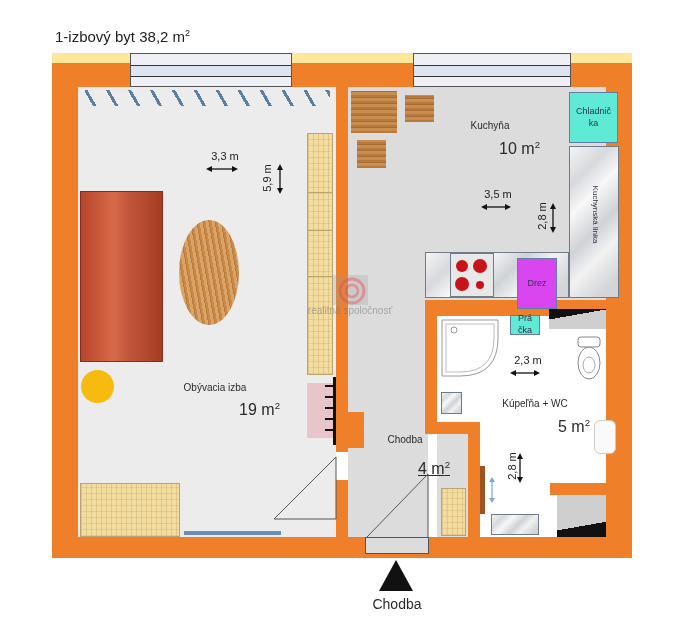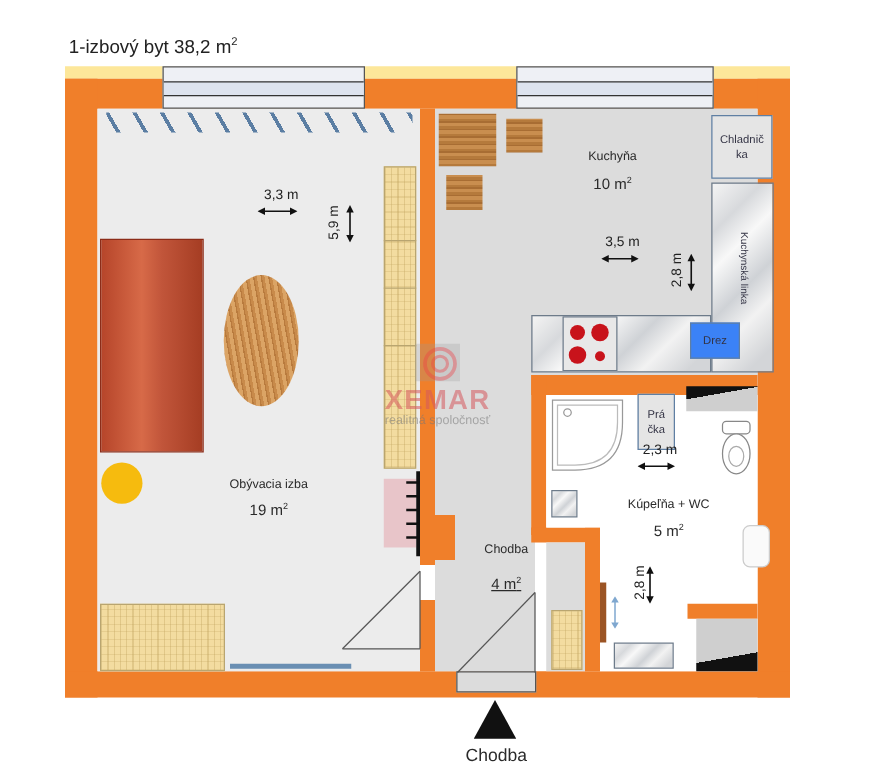--- a/index.html
+++ b/index.html
@@ -22,41 +22,41 @@
   .window {
     position: absolute; background: #eef0f5;
     border: 1px solid #555; box-sizing: border-box;
   }
   .window .pane {
     position: absolute; left: 0; right: 0; top: 35%; height: 30%;
     background: #dde3ef; border-top: 1.5px solid #333; border-bottom: 1.5px solid #333;
   }
   .lbl { position: absolute; text-align: center; color: #2a2a2a; }
   .room-name { font-size: 10px; }
-  .room-area { font-size: 12px; }
+  .room-area { font-size: 16px; text-align: right; }
   .dim { font-size: 11px; color: #222; }
   .wood {
     position: absolute;
     background: repeating-linear-gradient(0deg, #b57a3c 0 2px, #c98e4f 2px 5px, #a86d33 5px 6px);
   }
   .wood-oval {
     position: absolute; border-radius: 50%;
     background: repeating-linear-gradient(80deg, #c88a4a 0 2px, #dba465 2px 5px, #b87a3d 5px 6px);
   }
   .straw {
     position: absolute; background: #f3dca0; border: 1px solid #b9a570; box-sizing: border-box;
     background-image: repeating-linear-gradient(90deg, rgba(190,160,90,.35) 0 1px, transparent 1px 5px),
                       repeating-linear-gradient(0deg, rgba(190,160,90,.25) 0 1px, transparent 1px 6px);
   }
   .marble {
     position: absolute; border: 1px solid #6d7b8a; box-sizing: border-box;
     background: linear-gradient(135deg, #f4f4f4 0%, #d7d9dc 20%, #f8f8f8 35%, #cfd2d6 55%, #f2f2f2 70%, #d3d5d8 90%);
   }
   .blue-box {
-    position: absolute; background: #e5e5e5; border: 1.5px solid #5f7fa3; box-sizing: border-box;
+    position: absolute; background: #5eead4; border: 1.5px solid #5f7fa3; box-sizing: border-box;
     font-size: 9px; color: #334; text-align: center; display: flex; align-items: center; justify-content: center; line-height: 1.3;
   }
   .sofa {
     position: absolute; background: linear-gradient(90deg, #b6452a, #d76a48 40%, #c1553a 60%, #a53d23);
     border: 1px solid #8c2c18; box-sizing: border-box;
   }
   .radiator { position: absolute; background: #6a8fb3; }
   .lamp { position: absolute; border-radius: 50%; background: #f6bb0e; }
   .arrow-h, .arrow-v { position: absolute; }
   .logo {
@@ -152,21 +152,21 @@
   </div>
 <div class="marble" style="left:569px; top:146px; width:50px; height:152px;"></div>
 <div class="abs" style="left:535px; top:210px; width:120px; font-size:8px; color:#334; transform:rotate(90deg); text-align:center;">Kuchynská linka</div>
 <div class="marble" style="left:425px; top:252px; width:144px; height:46px;"></div>
 <div class="abs" style="left:450px; top:253px; width:44px; height:44px; background:#e8e8e8; border:1px solid #6d7b8a; box-sizing:border-box;">
   <div class="abs" style="left:5px; top:6px; width:12px; height:12px; border-radius:50%; background:#c8131b;"></div>
   <div class="abs" style="left:22px; top:5px; width:14px; height:14px; border-radius:50%; background:#c8131b;"></div>
   <div class="abs" style="left:4px; top:23px; width:14px; height:14px; border-radius:50%; background:#c8131b;"></div>
   <div class="abs" style="left:25px; top:27px; width:8px; height:8px; border-radius:50%; background:#c8131b;"></div>
 </div>
-<div class="blue-box" style="left:552px; top:258px; width:40px; height:29px; background:#3b82f6;">
+<div class="blue-box" style="left:517px; top:258px; width:40px; height:51px; background:#d946ef;">
     <span>Drez</span>
   </div>
 
 <div class="lbl room-name" style="left:440px; top:120px; width:100px;">Kuchyňa</div>
 <div class="lbl room-area" style="left:440px; top:139px; width:100px;"><span>10 m</span><sup>2</sup></div>
 <div class="lbl dim" style="left:478px; top:188px; width:40px;">3,5 m</div>
 <svg class="arrow-h" style="left:481px; top:202px;" width="30" height="10">
   <line x1="3" y1="5" x2="27" y2="5" stroke="#111" stroke-width="1.3"></line>
   <polygon points="0,5 6,2 6,8" fill="#111"></polygon>
     <polygon points="30,5 24,2 24,8" fill="#111"></polygon>
@@ -176,21 +176,21 @@
   <line x1="5" y1="3" x2="5" y2="27" stroke="#111" stroke-width="1.3"></line>
   <polygon points="5,0 2,6 8,6" fill="#111"></polygon>
     <polygon points="5,30 2,24 8,24" fill="#111"></polygon>
 </svg>
 
 <svg class="abs" style="left:440px; top:318px;" width="62" height="62">
   <path d="M2 2 H58 V20 Q58 58 20 58 H2 Z" fill="#fff" stroke="#999" stroke-width="1"></path>
   <path d="M6 6 H54 V20 Q54 54 20 54 H6 Z" fill="none" stroke="#bbb" stroke-width="1"></path>
   <circle cx="14" cy="12" r="3" fill="none" stroke="#999"></circle>
 </svg>
-<div class="blue-box" style="left:510px; top:315px; width:30px; height:45px;">
+<div class="blue-box" style="left:510px; top:315px; width:30px; height:20px;">
     <span>Prá čka</span>
   </div>
 <div class="abs" style="left:549px; top:309px; width:57px; height:20px; background:linear-gradient(170deg, #111 0 35%, #cfcfcf 35% 100%);"></div>
 <svg class="abs" style="left:574px; top:335px;" width="30" height="50">
   <rect x="4" y="2" width="22" height="10" rx="3" fill="#fff" stroke="#888"></rect>
   <ellipse cx="15" cy="28" rx="11" ry="16" fill="#fff" stroke="#888"></ellipse>
   <ellipse cx="15" cy="30" rx="6" ry="8" fill="none" stroke="#aaa"></ellipse>
 </svg>
 <div class="abs" style="left:594px; top:420px; width:20px; height:32px; border:1px solid #ccc; border-radius:6px; background:#fafafa;"></div>
 <div class="marble" style="left:441px; top:392px; width:21px; height:22px;"></div>
@@ -232,15 +232,14 @@
   <polygon points="17,0 34,31 0,31" fill="#111"></polygon>
 </svg>
 <div class="lbl" style="left:370px; top:596px; width:54px; font-size:14px;">Chodba</div>
 
 <div class="logo">
   <svg width="40" height="34" style="display:block;margin:0 auto;">
     <rect x="2" y="2" width="36" height="30" fill="#999" opacity=".5"></rect>
     <circle cx="22" cy="18" r="12" fill="none" stroke="#d6595d" stroke-width="3"></circle>
     <circle cx="22" cy="18" r="6" fill="none" stroke="#d6595d" stroke-width="2.5"></circle>
   </svg>
-  <div class="brand">XEMAR</div>
   <div class="tag">realitná spoločnosť</div>
 </div>
 
 </body></html>

